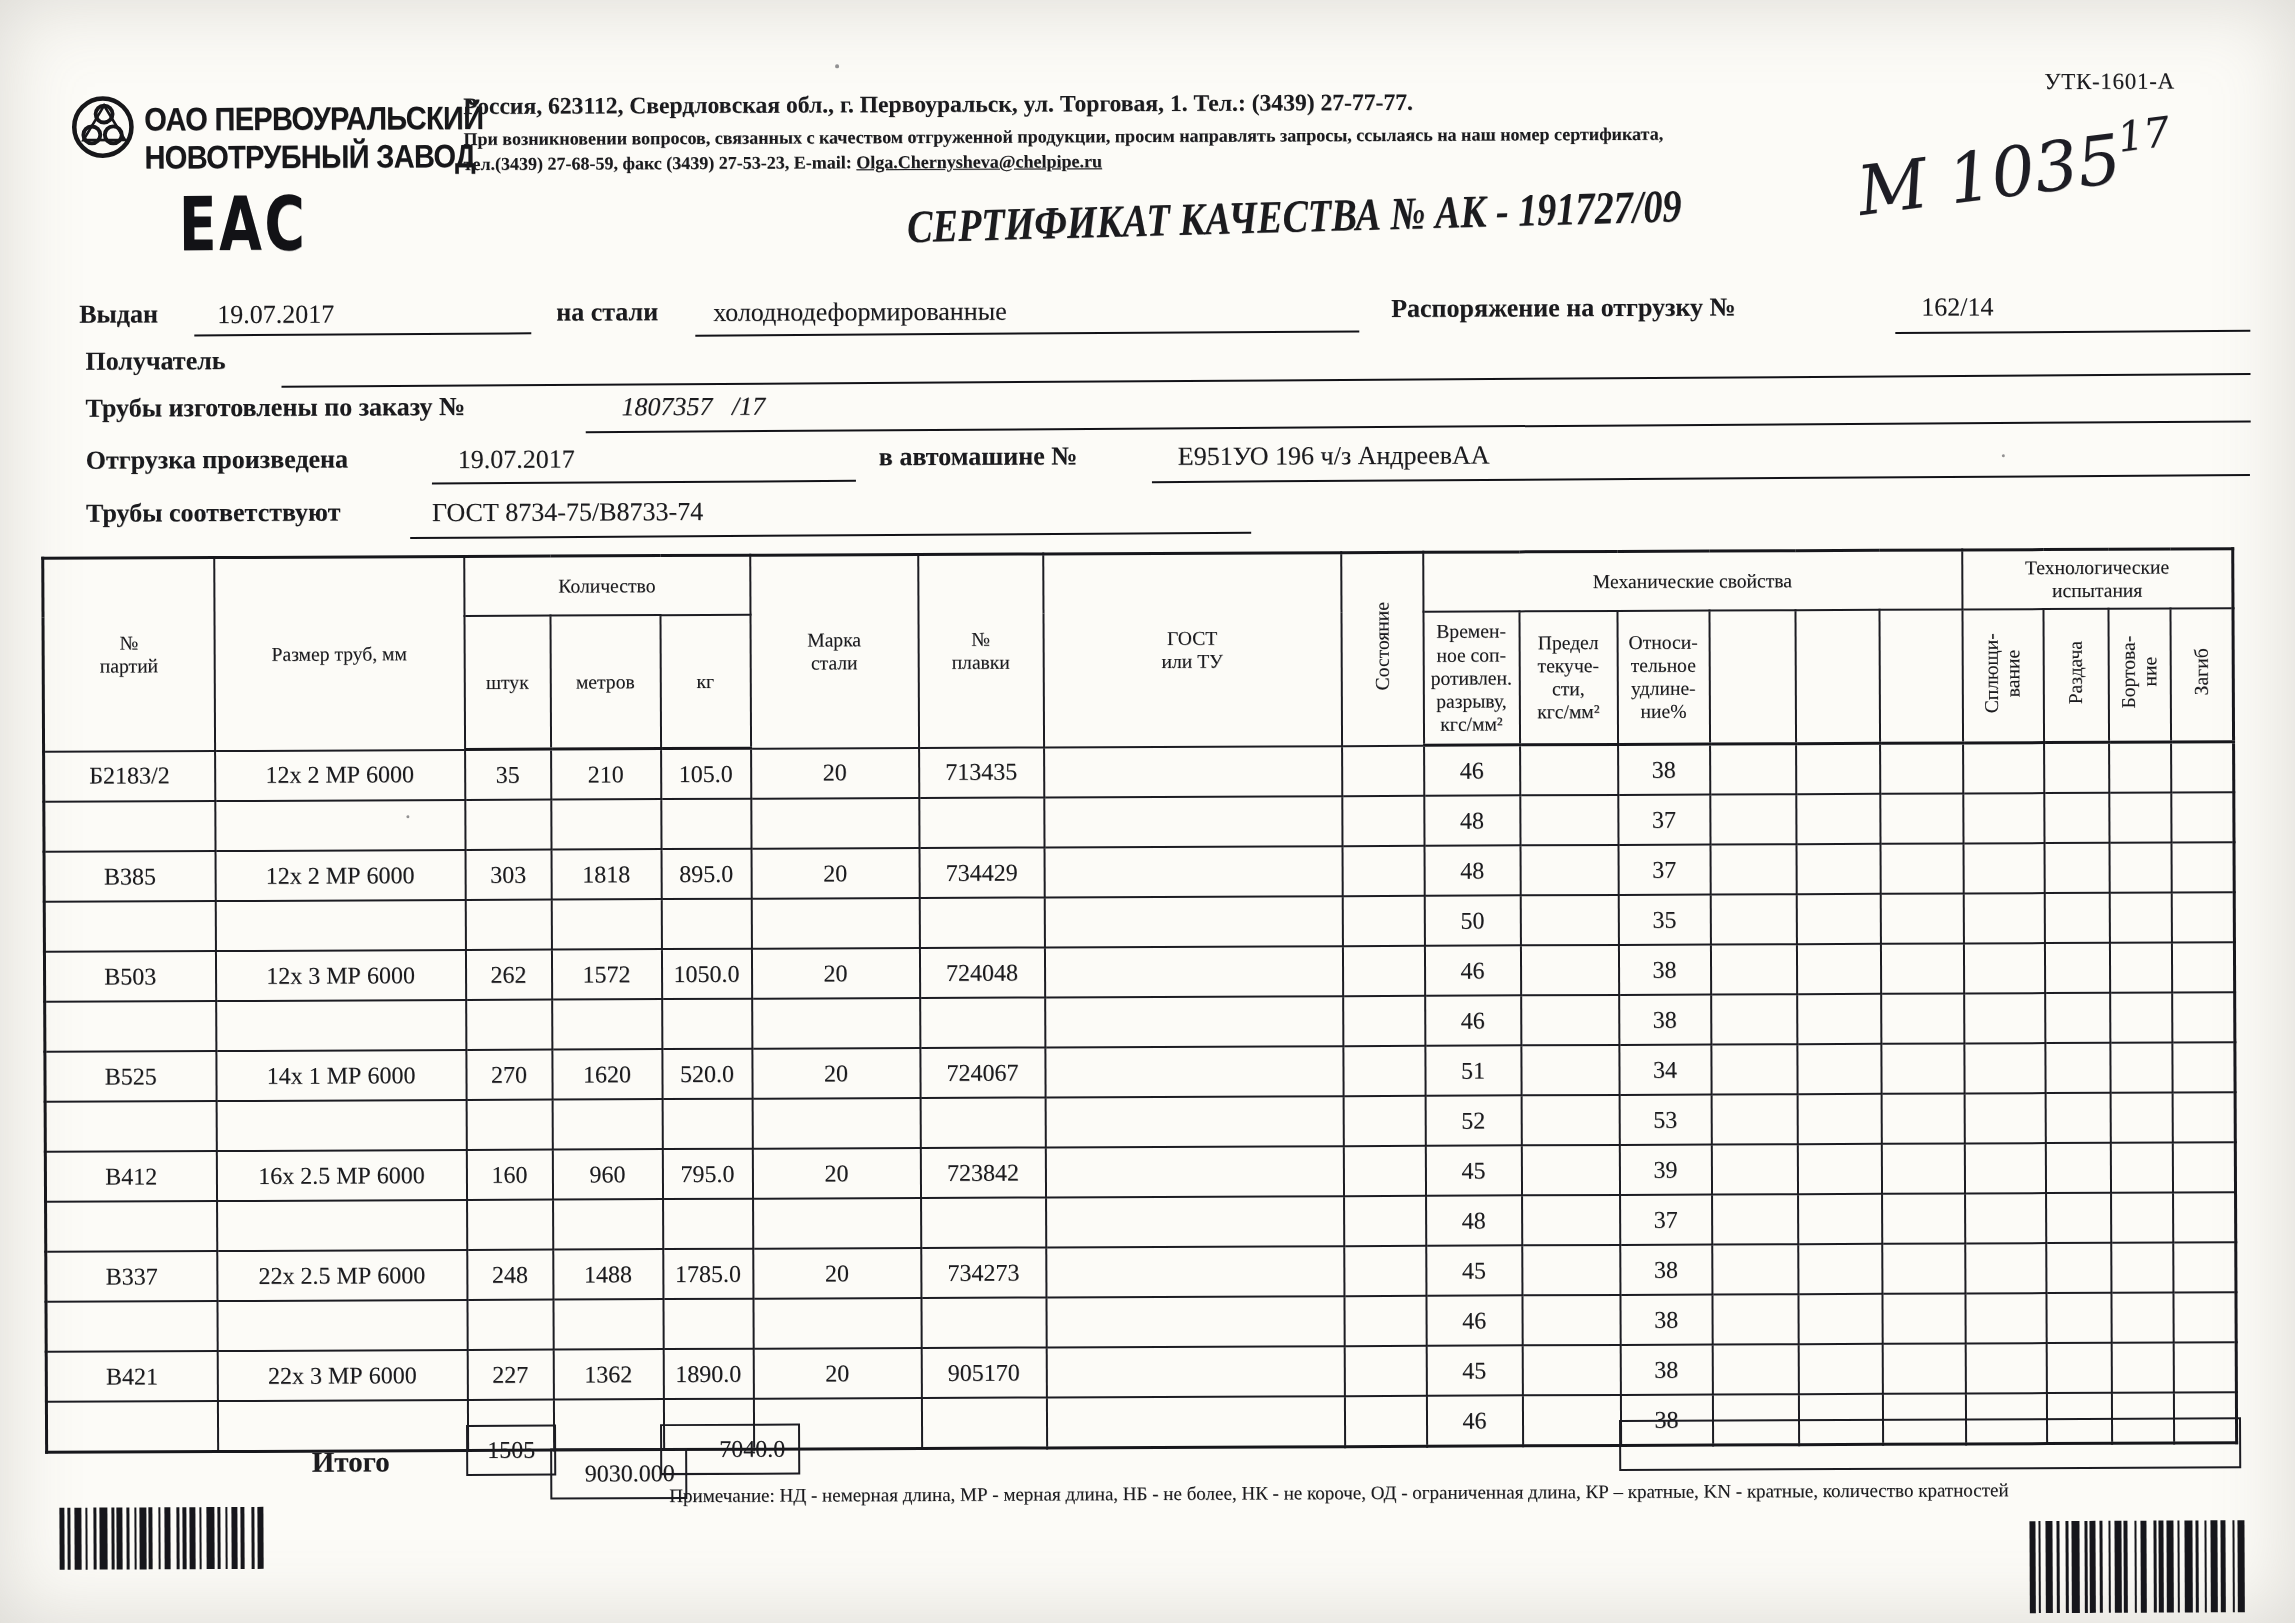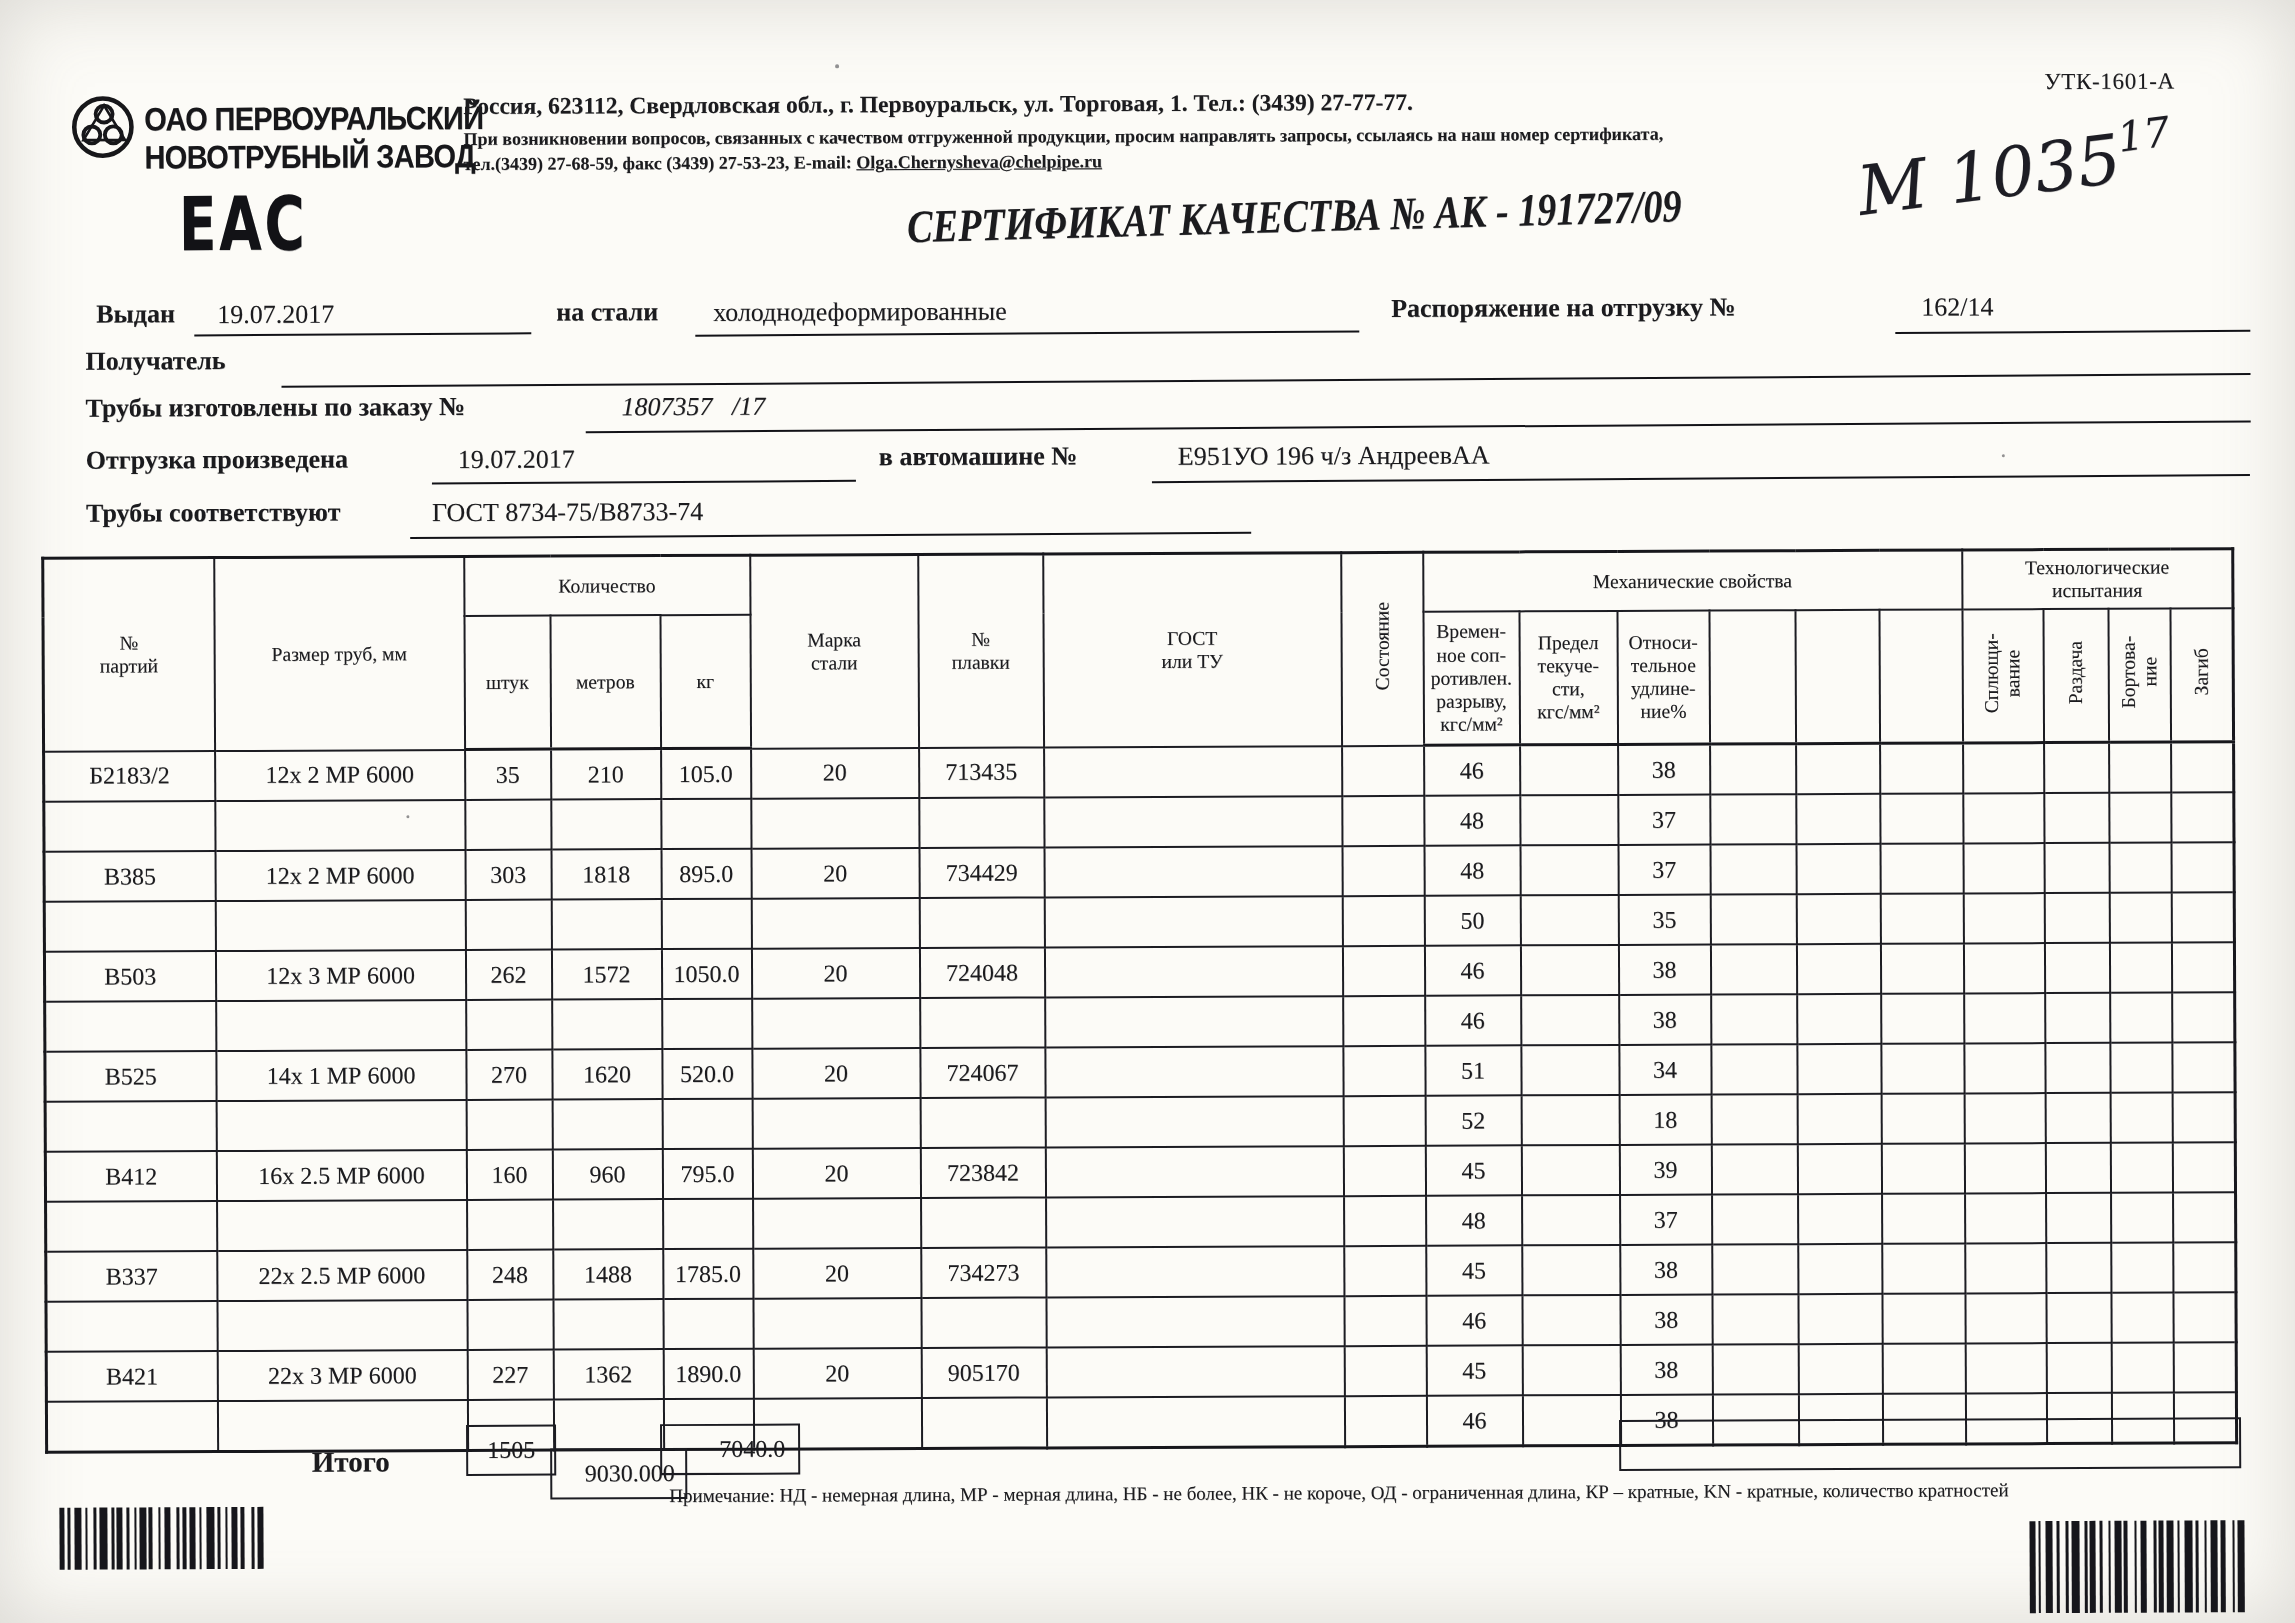--- a/index.html
+++ b/index.html
@@ -81,21 +81,21 @@
       <div class="l1">Россия, 623112, Свердловская обл., г. Первоуральск, ул. Торговая, 1. Тел.: (3439) 27-77-77.</div>
       <div class="l2">При возникновении вопросов, связанных с качеством отгруженной продукции, просим направлять запросы, ссылаясь на наш номер сертификата,</div>
       <div class="l3"><span>тел.(3439) 27-68-59, факс (3439) 27-53-23,  E-mail: </span><span class="email">Olga.Chernysheva@chelpipe.ru</span></div>
     </div>
 
     <div id="form-code" class="abs">УТК-1601-А</div>
     <div id="handwritten" class="abs"><span>М 1035</span><sup>17</sup></div>
 
     <div id="title" class="abs">СЕРТИФИКАТ КАЧЕСТВА   №  АК -  191727/09</div>
 
-    <span class="lbl" style="left:98px;top:295px;">Выдан</span>
+    <span class="lbl" style="left:81px;top:295px;">Выдан</span>
     <span class="val" style="left:219px;top:296px;">19.07.2017</span>
     <div class="uline" style="left:196px;top:296px;width:337px;height:34px;"></div>
 
     <span class="lbl" style="left:558px;top:295px;">на стали</span>
     <span class="val" style="left:715px;top:296px;">холоднодеформированные</span>
     <div class="uline" style="left:697px;top:298px;width:664px;height:34px;"></div>
 
     <span class="lbl" style="left:1393px;top:295px;">Распоряжение на отгрузку №</span>
     <span class="val" style="left:1923px;top:296px;">162/14</span>
     <div class="uline" style="left:1897px;top:301px;width:355px;height:34px;"></div>
@@ -340,21 +340,21 @@
             <td></td>
             <td></td>
             <td></td>
             <td></td>
             <td></td>
             <td></td>
             <td></td>
             <td></td>
             <td>52</td>
             <td></td>
-            <td>18</td>
+            <td>53</td>
             <td></td>
             <td></td>
             <td></td>
             <td></td>
             <td></td>
             <td></td>
             <td></td>
           </tr>
           <tr>
             <td>В412</td>

